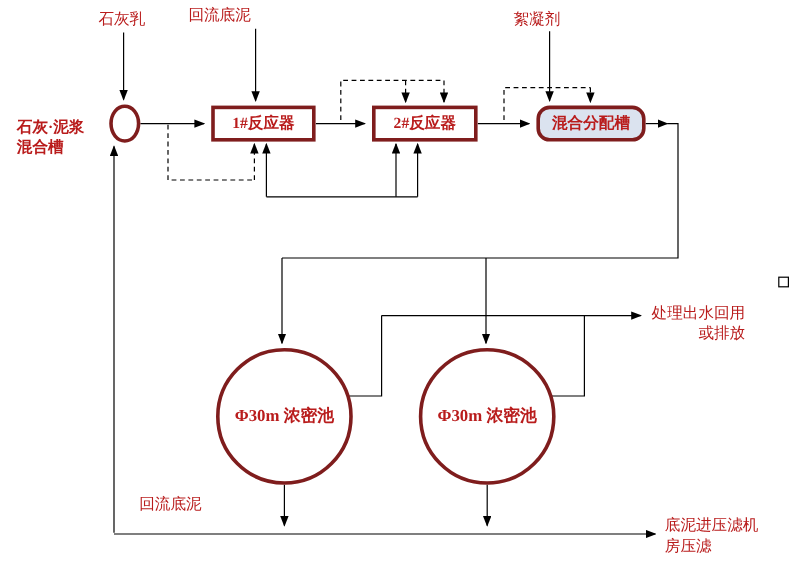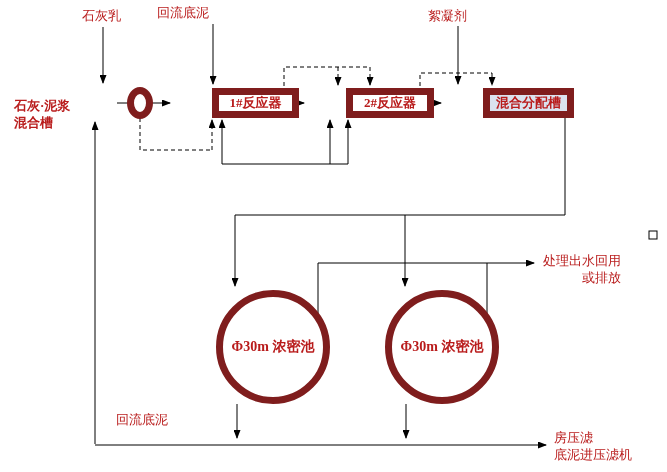--- a/index.html
+++ b/index.html
@@ -5,23 +5,23 @@
   html,body{margin:0;padding:0;background:#fff;}
   #stage{
     position:relative;width:667px;height:472px;background:#ffffff;
     font-family:Liberation Serif, serif;
     color:#b91c1c;overflow:hidden;
   }
   #wires{position:absolute;left:0;top:0;}
   .lbl{position:absolute;font-size:13px;line-height:17px;white-space:nowrap;}
   .bold{font-weight:bold;}
   .node{
-    position:absolute;border:7px solid #7f1d1d;background:#fff;
+    position:absolute;border:3px solid #7f1d1d;background:#fff;
     display:flex;align-items:center;justify-content:center;
-    font-size:13px;font-weight:bold;box-sizing:border-box;text-align:left;margin-left:36px;
+    font-size:13px;font-weight:bold;box-sizing:border-box;text-align:left;
   }
   .box{height:30px;}
   .hl{background:#dbe3ef;}
   .circle{border-radius:50%;}
   .two-line{text-align:left;}
   .thick-label{font-size:14px;}
 </style>
 </head>
 <body>
 
@@ -81,30 +81,30 @@
   <div class="lbl" style="left:428px;top:7px;text-align:right;">絮凝剂</div>
 
   <div class="node circle" style="left:91px;top:87px;width:26px;height:32px;"></div>
   <div class="lbl bold" style="left:14px;top:97px;width:64px;text-align:left;white-space:normal;">
     <div>石灰·泥浆</div>
     <div>混合槽</div>
   </div>
 
   <div class="node box" style="left:176px;top:88px;width:87px;">1#反应器</div>
   <div class="node box" style="left:310px;top:88px;width:88px;">2#反应器</div>
-  <div class="node box hl" style="left:447px;top:88px;width:91px;">混合分配槽</div>
+  <div class="node box hl" style="left:447px;top:88px;width:91px;border-radius:11px;">混合分配槽</div>
 
 
   <div class="lbl two-line" style="left:543px;top:252px;text-align:right;">
     <div>处理出水回用</div>
     <div>或排放</div>
   </div>
 
   <div class="node circle thick-label" style="left:180px;top:290px;width:114px;height:114px;">Φ30m 浓密池</div>
   <div class="node circle thick-label" style="left:349px;top:290px;width:114px;height:114px;">Φ30m 浓密池</div>
 
   <div class="lbl" style="left:116px;top:411px;">回流底泥</div>
   <div class="lbl two-line" style="left:554px;top:429px;">
+    <div>底泥进压滤机</div>
     <div>房压滤</div>
-    <div>底泥进压滤机</div>
   </div>
 
 </div>
 
 </body></html>

